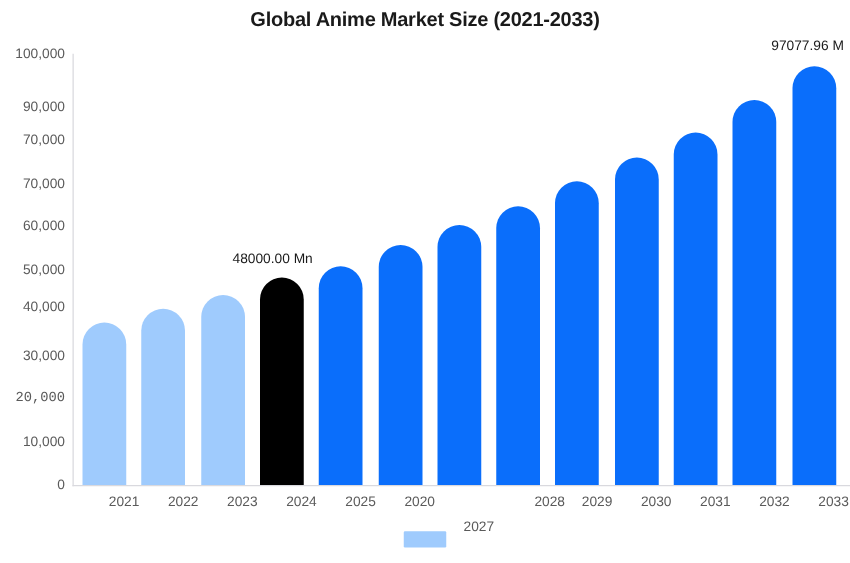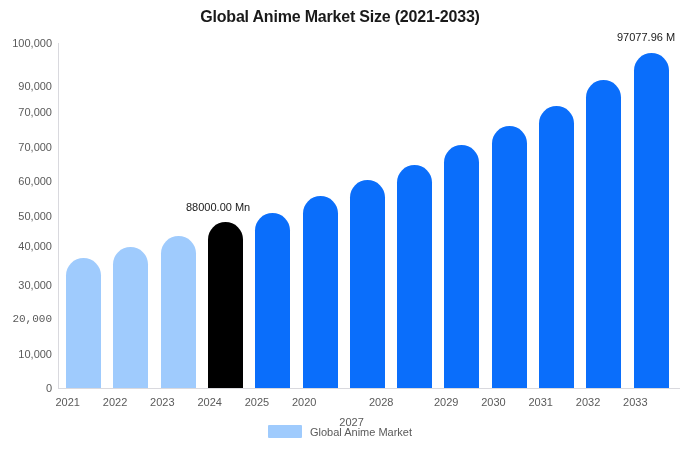--- a/index.html
+++ b/index.html
@@ -83,21 +83,21 @@
     bottom: 0;
     left: 0;
     width: 35px;
     border-top-left-radius: 17.5px;
     border-top-right-radius: 17.5px;
   }
   .x-tick-label {
     position: absolute;
     top: 396px;
     width: 56px;
-    text-align: left;
+    text-align: right;
     font-size: 11px;
     color: #5a5a5a;
     white-space: nowrap;
   }
   .value-annotation {
     position: absolute;
     font-size: 11px;
     font-weight: normal;
     color: #1a1a1a;
     white-space: nowrap;
@@ -198,30 +198,29 @@
     </div>
 
   <div id="x-tick-labels">
       <div class="x-tick-label" style="left: 55.5px;">2021</div>
       <div class="x-tick-label" style="left: 102.8px;">2022</div>
       <div class="x-tick-label" style="left: 150.1px;">2023</div>
       <div class="x-tick-label" style="left: 197.4px;">2024</div>
       <div class="x-tick-label" style="left: 244.7px;">2025</div>
       <div class="x-tick-label" style="left: 292px;">2020</div>
       <div class="x-tick-label" style="left: 339.3px; margin-top: 20px;">2027</div>
-      <div class="x-tick-label" style="left: 369px;">2028</div>
+      <div class="x-tick-label" style="left: 396px;">2028</div>
       <div class="x-tick-label" style="left: 433.9px;">2029</div>
       <div class="x-tick-label" style="left: 481.2px;">2030</div>
       <div class="x-tick-label" style="left: 528.5px;">2031</div>
       <div class="x-tick-label" style="left: 575.8px;">2032</div>
       <div class="x-tick-label" style="left: 623.1px;">2033</div>
     </div>
 
-  <div class="value-annotation" id="annotation-2024">88000.00 Mn</div>
+  <div class="value-annotation" id="annotation-2024">48000.00 Mn</div>
 
   <div class="value-annotation" id="annotation-2033">97077.96 M</div>
 
   <div id="legend">
     <div id="legend-swatch"></div>
-    <div id="legend-label">Global Anime Market</div>
   </div>
 
 </div>
 
 </body></html>

